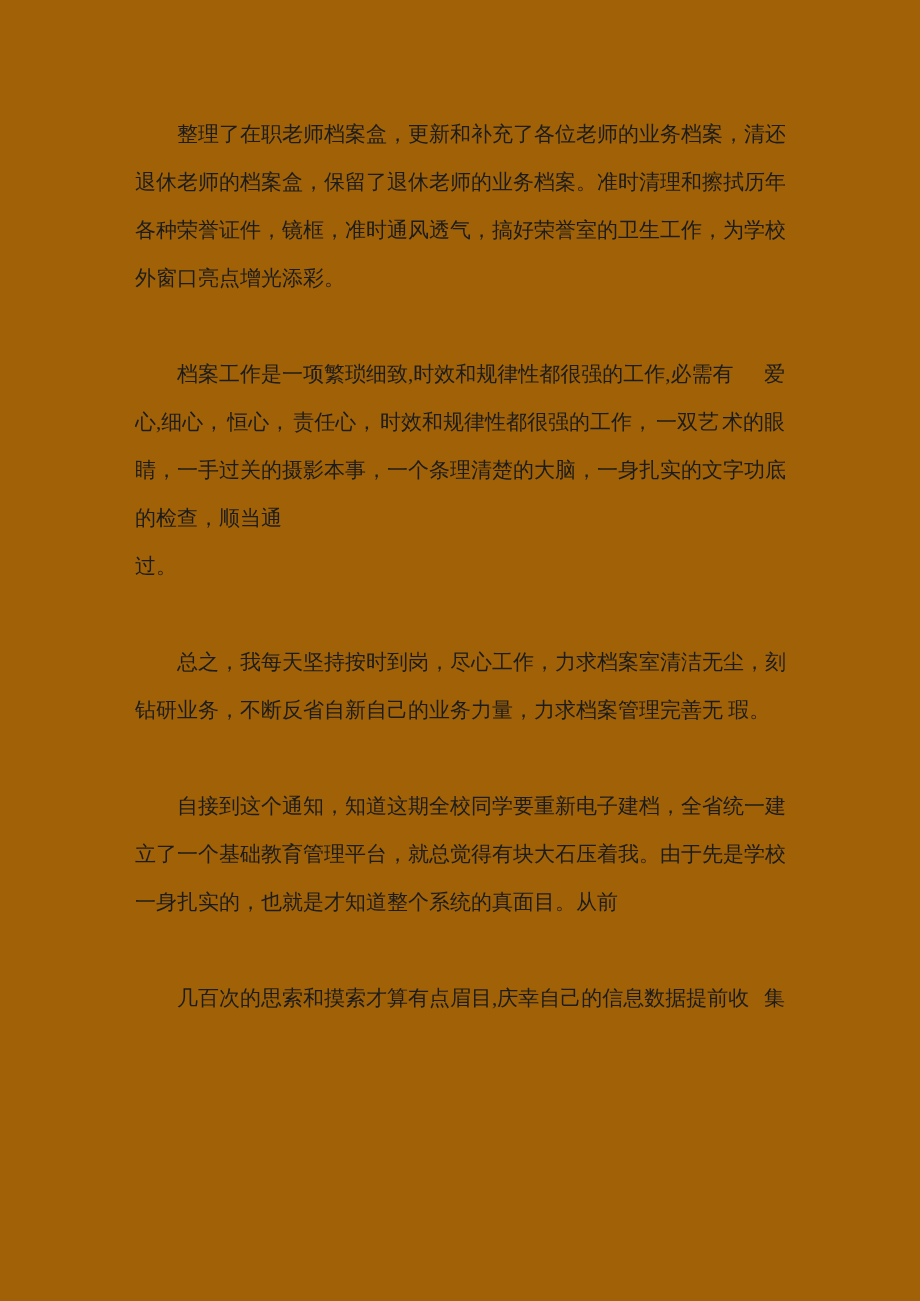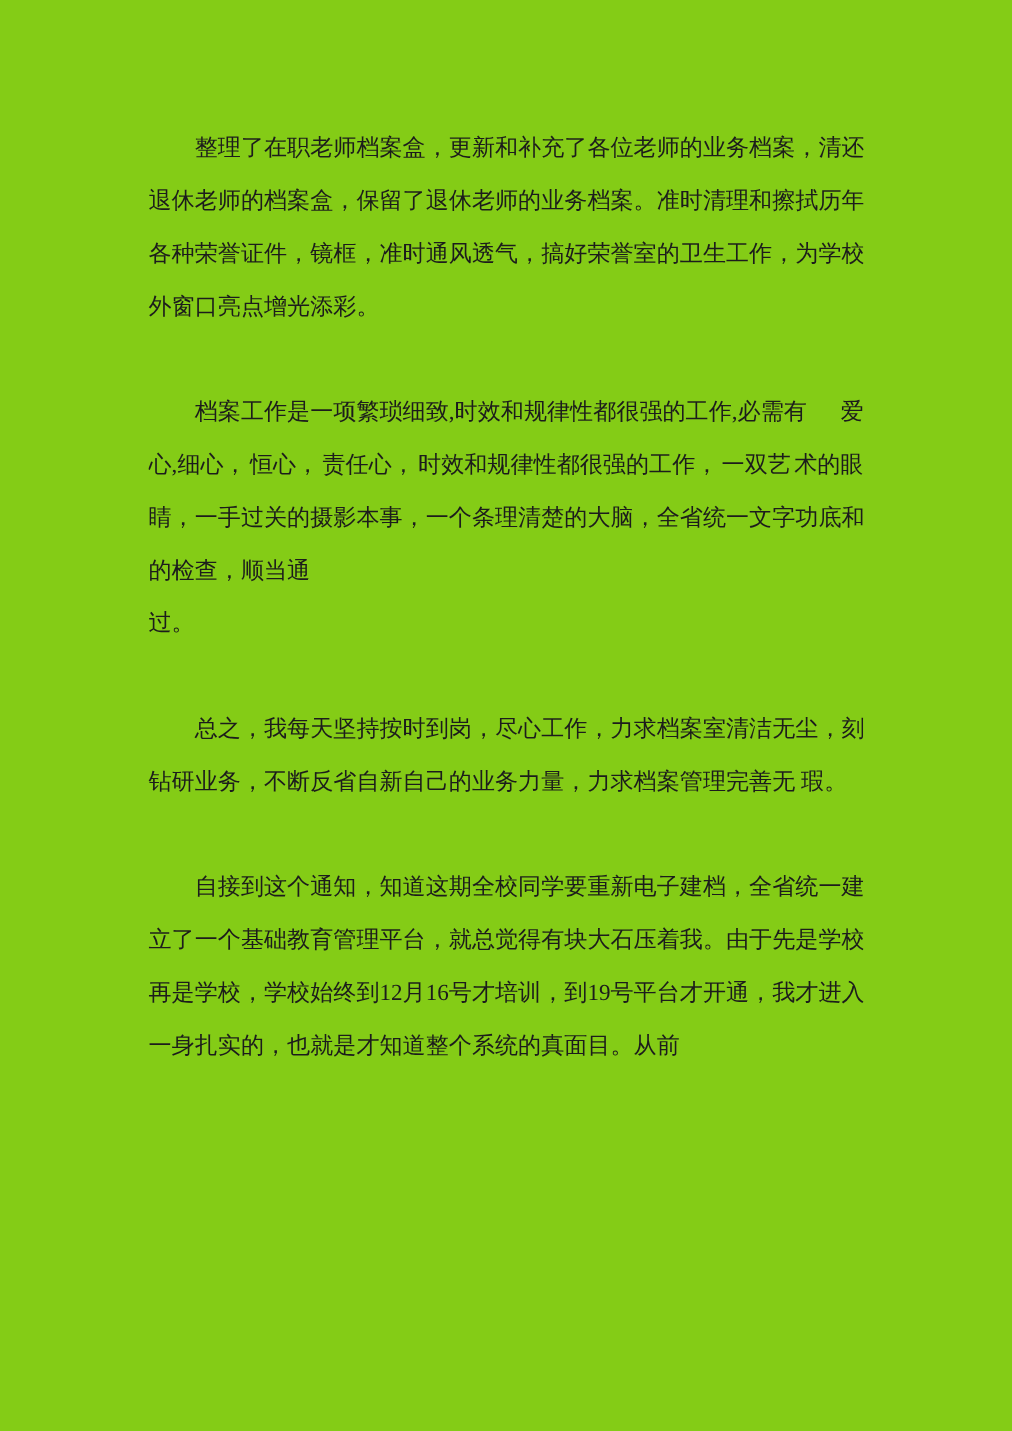--- a/index.html
+++ b/index.html
@@ -4,21 +4,21 @@
 <style>
   html, body {
     margin: 0;
     padding: 0;
     background: #ffffff;
   }
   .page {
     position: relative;
     width: 920px;
     height: 1301px;
-    background: #84cc16;
+    background: #a16207;
     overflow: hidden;
     font-family: "Liberation Serif", "DejaVu Serif", serif;
   }
   .doc {
     position: absolute;
     top: 110px;
     left: 135px;
     width: 650px;
     color: #1c1c1c;
     font-size: 21px;
@@ -80,21 +80,21 @@
           <span class="seg">恒心，</span>
           <span class="seg">责任心，</span>
           <span class="seg">时效和规律性都很强的工作，</span>
           <span class="seg">一双艺</span>
           <span class="seg">术的眼</span>
         </div>
         <div class="line fill">
           <span class="seg">睛，</span>
           <span class="seg">一手过关的摄影本事，</span>
           <span class="seg">一个条理清楚的大脑，</span>
-          <span class="seg">全省统一</span>
+          <span class="seg">一身扎实的</span>
           <span class="seg">文字功底和</span>
         </div>
         <div class="line fill">
           <span class="seg">的检查，顺当通</span>
         </div>
         <div class="line">过。</div>
       </div>
       <div class="para">
         <div class="line fill">
           <span class="seg">总之，我每天坚持按时到岗，尽心工作，力求档案室清洁无尘，</span>
@@ -104,20 +104,22 @@
       </div>
       <div class="para">
         <div class="line fill">
           <span class="seg">自接到这个通知，知道这期全校同学要重新电子建档，全省统一</span>
           <span class="seg">建</span>
         </div>
         <div class="line fill">
           <span class="seg">立了一个基础教育管理平台，就总觉得有块大石压着我。由于先是</span>
           <span class="seg">学校，</span>
         </div>
+        <div class="line">一身扎实的，也就是才知道整个系统的真面目。从前</div>
+      </div>
+      <div class="para">
         <div class="line fill">
-          <span class="seg">再是学校，学校始终到12月16号才培训，到19号平台才开</span>
-          <span class="seg">通，我才进入</span>
+          <span class="seg">几百次的思索和摸索才算有点眉目,庆幸自己的信息数据提前收</span>
+          <span class="seg">集</span>
         </div>
-        <div class="line">一身扎实的，也就是才知道整个系统的真面目。从前</div>
       </div>
     </div>
 </div>
 
 </body></html>

